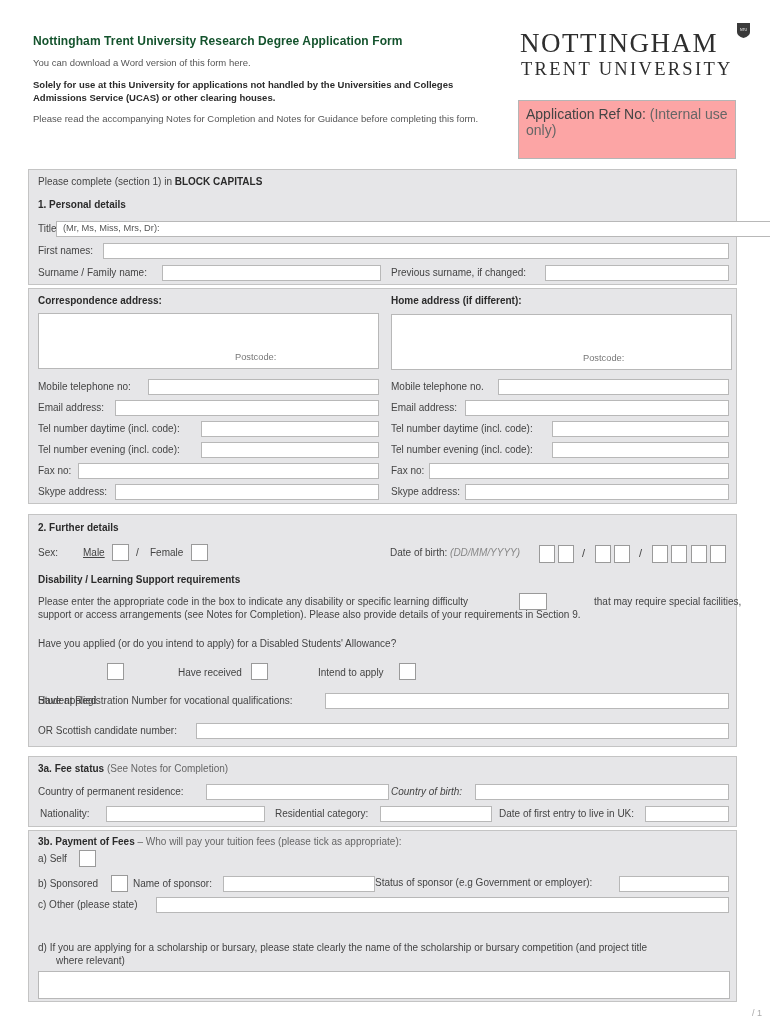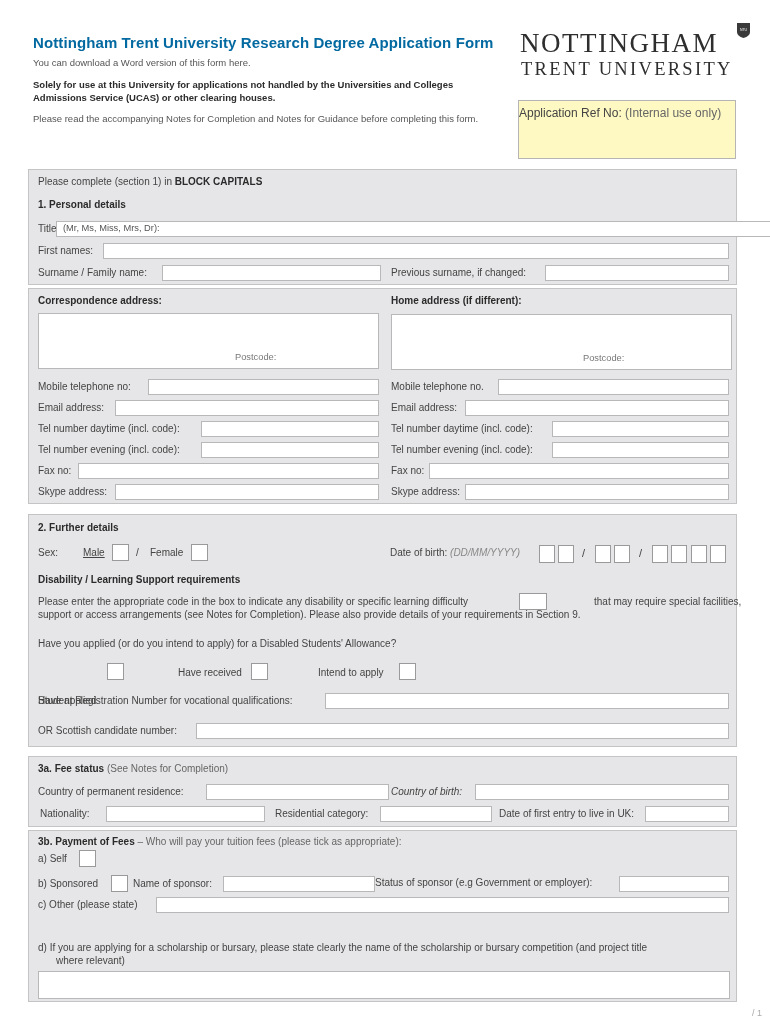--- a/index.html
+++ b/index.html
@@ -1,29 +1,29 @@
 <!DOCTYPE html>
 <html><head>
 <meta charset="utf-8">
 <style>
   * { box-sizing: border-box; margin: 0; padding: 0; }
   html, body { width: 770px; height: 1024px; background: #ffffff; overflow: hidden; }
   body { font-family: "Liberation Sans", "DejaVu Sans", sans-serif; color: #3a3a3a; position: relative; }
 
   .abs { position: absolute; }
-  .title { left: 33px; top: 34px; font-size: 15px; font-weight: bold; color: #0369a1; letter-spacing: 0.1px; }
+  .title { left: 33px; top: 34px; font-size: 12px; font-weight: bold; color: #14532d; letter-spacing: 0.1px; }
   .intro1 { left: 33px; top: 57px; font-size: 9.5px; color: #555; }
   .intro2 { left: 33px; top: 78px; width: 460px; font-size: 9.5px; font-weight: bold; color: #2b2b2b; line-height: 13px; }
   .intro3 { left: 33px; top: 112px; width: 470px; font-size: 9.5px; color: #555; line-height: 13px; }
 
   .logo1 { left: 520px; top: 28px; font-family: "Liberation Serif", "DejaVu Serif", serif; font-size: 27px; letter-spacing: 1.5px; color: #2e2e2e; }
   .logo2 { left: 521px; top: 59px; font-family: "Liberation Serif", "DejaVu Serif", serif; font-size: 18.5px; letter-spacing: 2.3px; color: #2e2e2e; }
   .shield { left: 737px; top: 23px; width: 13px; height: 15px; }
 
-  .refbox { left: 518px; top: 100px; width: 218px; height: 59px; border: 1px solid #b5b5b5; background: #fef9c3; padding: 5px 0; font-size: 12px; color: #444; }
+  .refbox { left: 518px; top: 100px; width: 218px; height: 59px; border: 1px solid #b5b5b5; background: #fca5a5; padding: 5px 7px; font-size: 14px; color: #444; }
   .refbox .muted { color: #666; }
 
   .section { position: absolute; left: 28px; width: 709px; background: #e6e6e8; border: 1px solid #c4c4c4; }
   .lbl { position: absolute; font-size: 10px; color: #444; white-space: nowrap; }
   .lbl.b { font-weight: bold; color: #2b2b2b; }
   .fld { position: absolute; height: 16px; background: #fff; border: 1px solid #b8b8b8; }
   .chk { position: absolute; width: 17px; height: 17px; background: #fff; border: 1px solid #9a9a9a; }
   .dbox { position: absolute; width: 16px; height: 18px; background: #fff; border: 1px solid #9a9a9a; }
   .ph { position: absolute; font-size: 9.3px; color: #555; white-space: nowrap; }
   .area { position: absolute; background: #fff; border: 1px solid #b8b8b8; }

